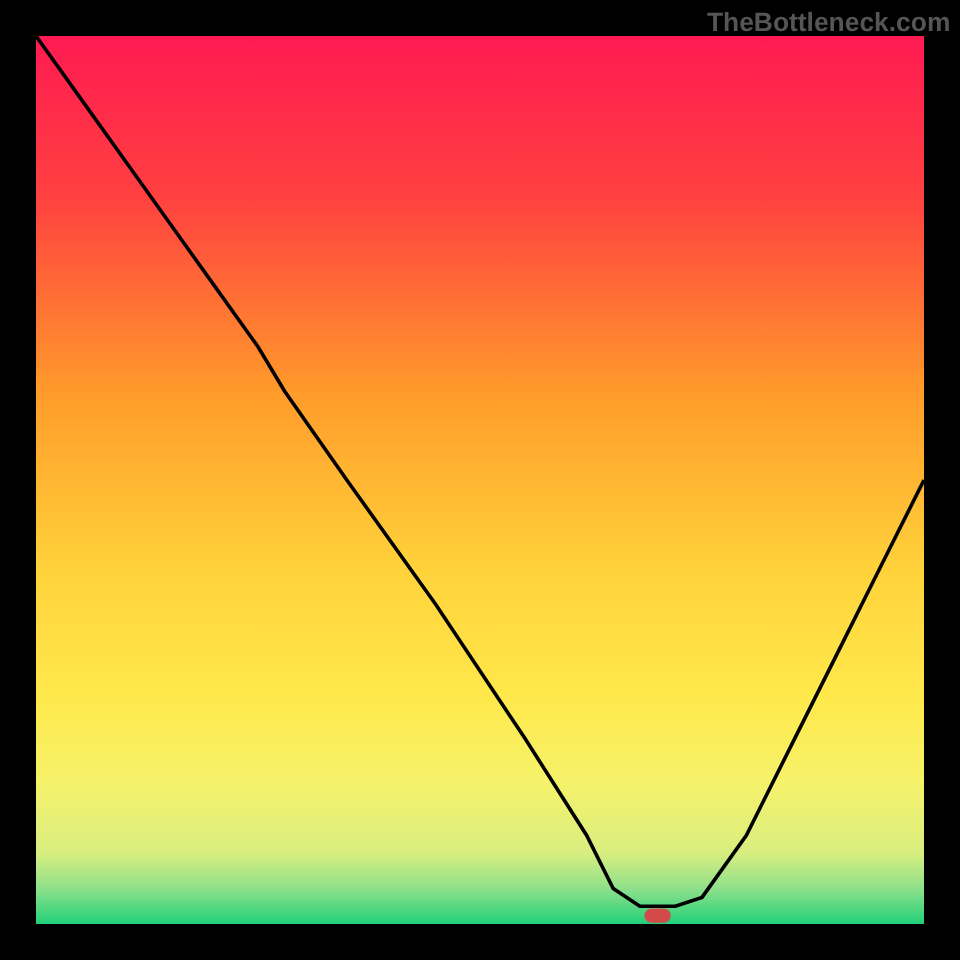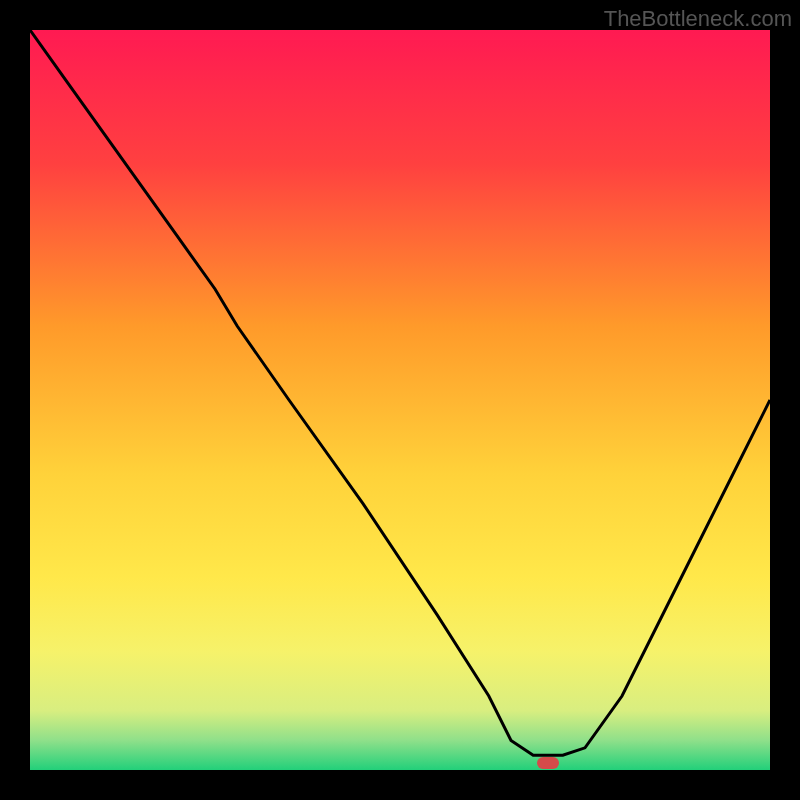--- a/index.html
+++ b/index.html
@@ -10,21 +10,21 @@
     background: #000;
     font-family: Arial, sans-serif;
     position: relative;
   }
   .watermark {
     position: absolute;
     top: 6px;
     right: 8px;
     color: #555;
     font-size: 22px;
-    font-weight: 400;
+    font-weight: 700;
     z-index: 10;
   }
   .plot-area {
     position: absolute;
     left: 30px;
     top: 30px;
     width: 740px;
     height: 740px;
     overflow: hidden;
   }

